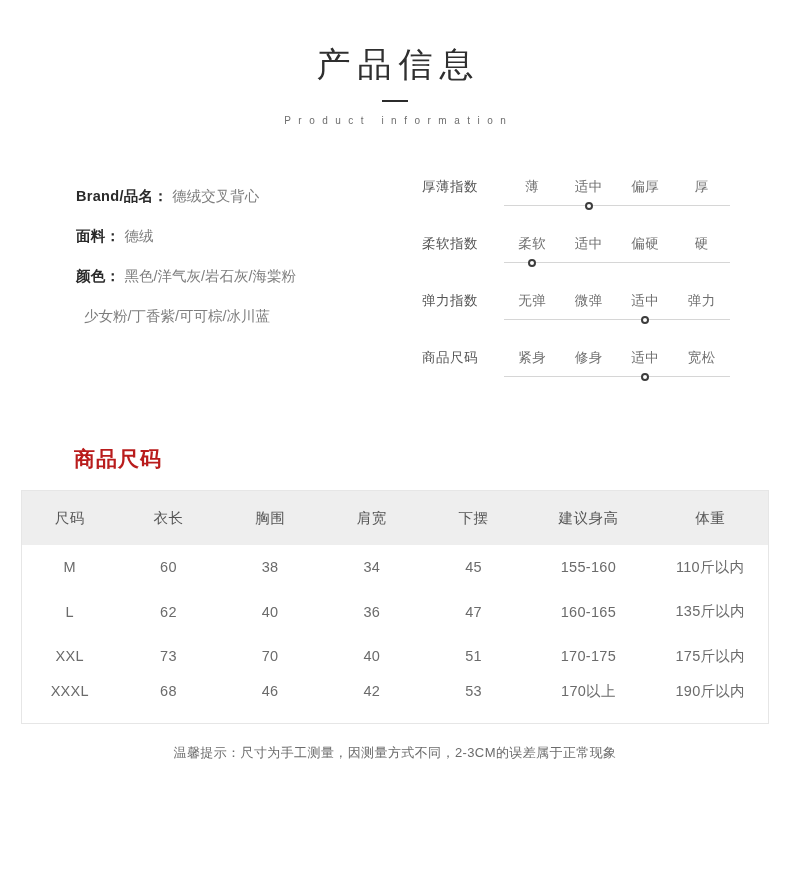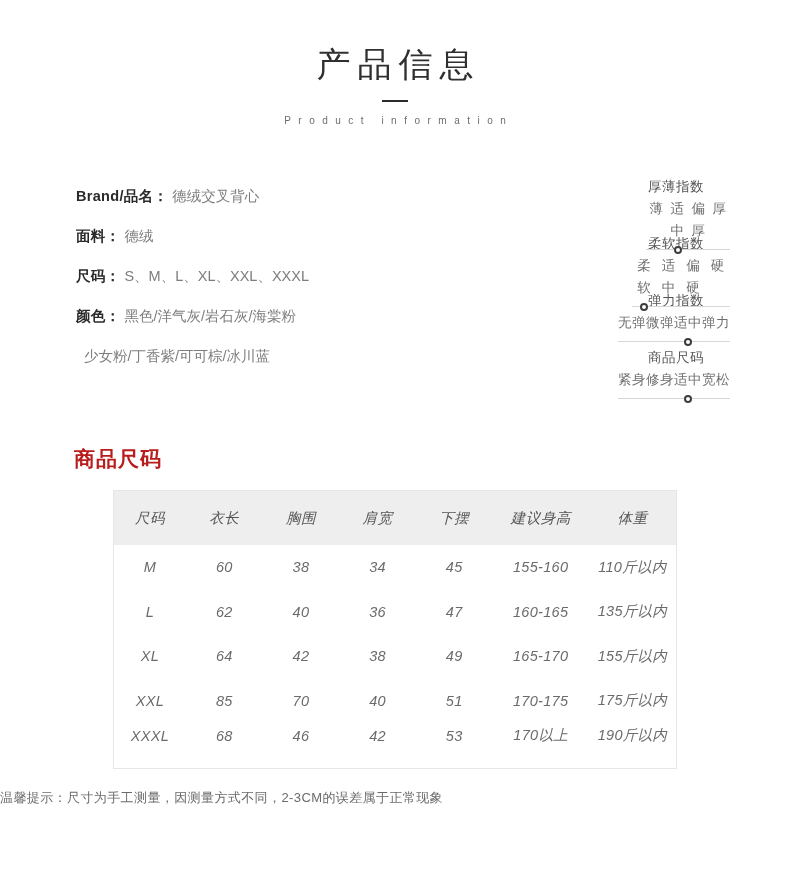--- a/index.html
+++ b/index.html
@@ -57,23 +57,22 @@
     font-weight: bold;
     color: #2a2a2a;
     letter-spacing: 0.3px;
   }
   .spec-value { color: #7d7d7d; }
   .spec-row.indent { padding-left: 8px; color: #7d7d7d; }
 
   .scale-col { flex: 1; padding-top: 4px; }
   .scale-row {
     display: flex;
-    align-items: flex-end;
+    align-items: flex-start;
     height: 57px;
-    flex-direction: column;
   }
   .scale-name {
     width: 82px;
     font-size: 13.5px;
     color: #555555;
     line-height: 22px;
     text-align: left;
     flex: none;
     letter-spacing: 0.5px;
   }
@@ -124,23 +123,22 @@
   }
   .size-sub {
     font-size: 13.5px;
     color: #5e5e5e;
     margin-top: 4px;
     letter-spacing: 0.4px;
   }
 
   .table-wrap {
     margin: 16px auto 15px auto;
-    width: 564px;
+    width: 748px;
     border: 1px solid #e6e6e6;
-    font-style: italic;
   }
   table.size-table {
     width: 100%;
     border-collapse: collapse;
     font-size: 14px;
   }
   table.size-table th {
     background: #eeeeee;
     color: #555555;
     font-weight: normal;
@@ -155,21 +153,21 @@
     font-size: 14.5px;
     letter-spacing: 0.3px;
   }
   table.size-table tbody tr:last-child td { padding-bottom: 20px; }
   .col-size  { width: 12.4%; }
   .col-num   { width: 13.2%; }
   .col-tall  { width: 16.6%; }
   .col-weight{ width: 15.0%; }
 
   .table-note {
-    text-align: left;
+    text-align: center;
     font-size: 13px;
     color: #6b6b6b;
     margin-top: 20px;
     letter-spacing: 0.4px;
   }
 </style>
 </head>
 <body>
 
 <div class="header">
@@ -181,24 +179,20 @@
 <div class="info-wrap">
 
   <div class="spec-col">
     <div class="spec-row">
       <span class="spec-label">Brand/品名：</span>
       <span class="spec-value">德绒交叉背心</span>
     </div>
     <div class="spec-row">
       <span class="spec-label">面料：</span>
       <span class="spec-value">德绒</span>
-    </div>
-    <div class="spec-row">
-      <span class="spec-label">尺码：</span>
-      <span class="spec-value">S、M、L、XL、XXL、XXXL</span>
     </div>
     <div class="spec-row">
       <span class="spec-label">颜色：</span>
       <span class="spec-value">黑色/洋气灰/岩石灰/海棠粉</span>
     </div>
     <div class="spec-row indent">少女粉/丁香紫/可可棕/冰川蓝</div>
   </div>
 
   <div class="scale-col">
 
@@ -304,31 +298,22 @@
       <tr>
         <td>L</td>
         <td>62</td>
         <td>40</td>
         <td>36</td>
         <td>47</td>
         <td>160-165</td>
         <td>135斤以内</td>
       </tr>
       <tr>
-        <td>XL</td>
-        <td>64</td>
-        <td>42</td>
-        <td>38</td>
-        <td>49</td>
-        <td>165-170</td>
-        <td>155斤以内</td>
-      </tr>
-      <tr>
         <td>XXL</td>
-        <td>85</td>
+        <td>73</td>
         <td>70</td>
         <td>40</td>
         <td>51</td>
         <td>170-175</td>
         <td>175斤以内</td>
       </tr>
       <tr>
         <td>XXXL</td>
         <td>68</td>
         <td>46</td>

